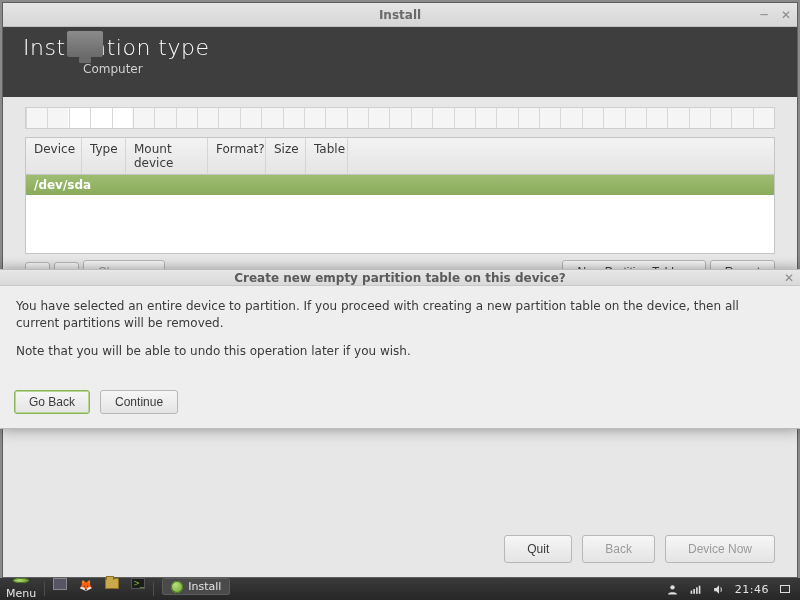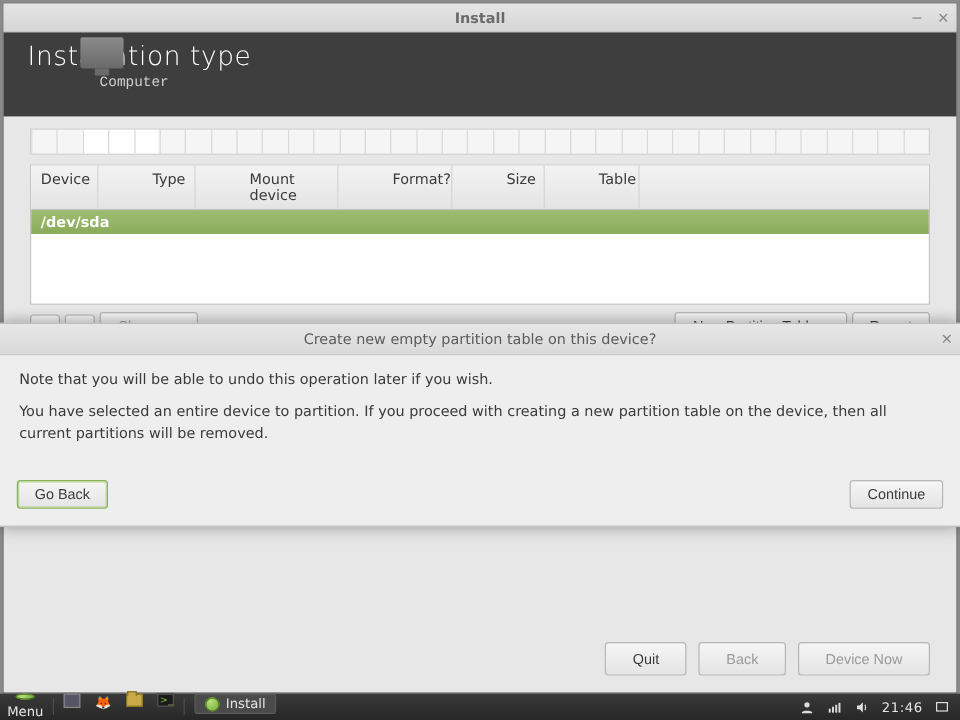--- a/index.html
+++ b/index.html
@@ -19,40 +19,40 @@
   }
   .titlebar .title { position: absolute; left: 50%; transform: translateX(-50%); font-weight: 600; }
   .winbtns { margin-left: auto; display: flex; }
   .winbtn { width: 22px; height: 20px; display: flex; align-items: center; justify-content: center; color:#8a8a8a; }
   .content { flex: 1; position: relative; }
   .header-strip {
     height: 70px; background: #3e3e3e; color: #fff; padding: 8px 20px 8px 20px;
     position: relative;
   }
   .header-strip h1 { font-size: 22px; font-weight: 300; letter-spacing: .5px; }
-  .header-strip .sub { font-size: 12px; color: #d0d0d0; margin-left: 60px; margin-top: 2px; font-family: Liberation Mono, monospace;}
+  .header-strip .sub { font-size: 12px; color: #d0d0d0; margin-left: 60px; margin-top: 2px;}
   .header-icon {
     position: absolute; left: 64px; top: 4px; width: 36px; height: 26px;
     background: linear-gradient(#8b8b8b,#6a6a6a); border-radius: 2px;
   }
   .header-icon:after{
     content:""; position:absolute; left:12px; top:26px; width:12px; height:6px; background:#6a6a6a; border-radius:1px;
   }
   .body-area { padding: 10px 22px 10px 22px; }
   .usage-bar {
     height: 22px; border:1px solid #cfcfcf; background: #f5f5f5;
     position: relative; overflow:hidden;
   }
   .usage-blk { position:absolute; left:42px; top:0; width:64px; height:100%; background:#fff;}
   .usage-ticks { position:absolute; left:0; top:0; width:100%; height:100%; display:flex;}
   .usage-ticks span{ flex:1; border-left:1px solid #d8d8d8;}
   .table {
     margin-top: 8px; border:1px solid #c5c5c5; background:#fff;
   }
-  .thead { display:flex; background: linear-gradient(#f3f3f3,#e4e4e4); border-bottom:1px solid #c5c5c5;gap:37px;}
+  .thead { display:flex; background: linear-gradient(#f3f3f3,#e4e4e4); border-bottom:1px solid #c5c5c5;}
   .thead .th { padding:4px 8px; border-right:1px solid #d5d5d5; color:#3a3a3a; font-size:12px;}
   .tbody { height: 78px; font-weight: bold; }
   .row { padding:3px 8px; color:#fff; background: linear-gradient(#9fbd72,#8aab5b);}
   .toolbar { margin-top:6px; display:flex; align-items:center; gap:4px;}
   .btn {
     background: linear-gradient(#f6f6f6,#e4e4e4); border:1px solid #b7b7b7; border-radius:3px;
     padding: 4px 14px; color:#3a3a3a; font-size:12px; cursor:pointer;
   }
   .btn.small{ padding:2px 8px; min-width:24px; text-align:center;}
   .btn.disabled{ color:#9a9a9a; }
@@ -69,28 +69,28 @@
   }
   .footer-btns .btn{ padding:6px 22px;}
   
   .dialog {
     position:absolute; left:0; top:269px; width:800px; background:#eeeeee;
     border-top:1px solid #bcbcbc; border-bottom:1px solid #bcbcbc;
     box-shadow: 0 2px 14px rgba(0,0,0,.25), 0 -2px 10px rgba(0,0,0,.15);
     z-index:10;
   }
   .dialog .dlg-title{
-    height:26px; background:linear-gradient(#e7e7e7,#d9d9d9); border-bottom:1px solid #c8c8c8;
-    display:flex; align-items:center; position:relative; color:#5a5a5a; font-weight:400;
+    height:16px; background:linear-gradient(#e7e7e7,#d9d9d9); border-bottom:1px solid #c8c8c8;
+    display:flex; align-items:center; position:relative; color:#5a5a5a; font-weight:700;
   }
   .dialog .dlg-title span.t{ position:absolute; left:50%; transform:translateX(-50%);}
   .dialog .dlg-title .x{ position:absolute; right:6px; color:#8a8a8a; cursor:pointer;}
   .dialog .dlg-body{ padding:12px 16px; color:#3a3a3a; line-height:1.45;}
   .dialog .dlg-body p{ margin-bottom:10px;}
-  .dialog .dlg-foot{ padding:8px 14px 14px; display:flex; justify-content:space-between; gap:10px;}
+  .dialog .dlg-foot{ padding:8px 14px 14px; display:flex; justify-content:flex-start; gap:10px;}
   .btn.suggested{ border-color:#8bb35a; box-shadow: inset 0 0 0 1px #b7d68f;}
   
   .taskbar{
     position:absolute; left:0; bottom:0; width:800px; height:22px;
     background: linear-gradient(#3a3a3a,#272727); color:#e5e5e5;
     display:flex; align-items:center; font-size:11px; z-index:20;
   }
   .tb-item{ display:flex; align-items:center; gap:4px; padding:0 6px; height:100%;flex-direction:column;}
   .tb-sep{ width:1px; height:14px; background:#4e4e4e; margin:0 2px;}
   .tb-icon{ width:14px; height:14px; display:inline-flex; align-items:center; justify-content:center;}
@@ -200,22 +200,22 @@
     </div>
   </div>
 </div>
 
 <div class="dialog">
   <div class="dlg-title">
     <span class="t">Create new empty partition table on this device?</span>
     <span class="x">✕</span>
   </div>
   <div class="dlg-body">
+    <p>You have selected an entire device to partition. If you proceed with creating a new partition table on the device, then all current partitions will be removed.</p>
     <p>Note that you will be able to undo this operation later if you wish.</p>
-    <p>You have selected an entire device to partition. If you proceed with creating a new partition table on the device, then all current partitions will be removed.</p>
   </div>
   <div class="dlg-foot">
     <button class="btn suggested">Go Back</button>
     <button class="btn">Continue</button>
   </div>
 </div>
 
 <div class="taskbar">
   <div class="tb-item">
     <span class="mint"></span>

